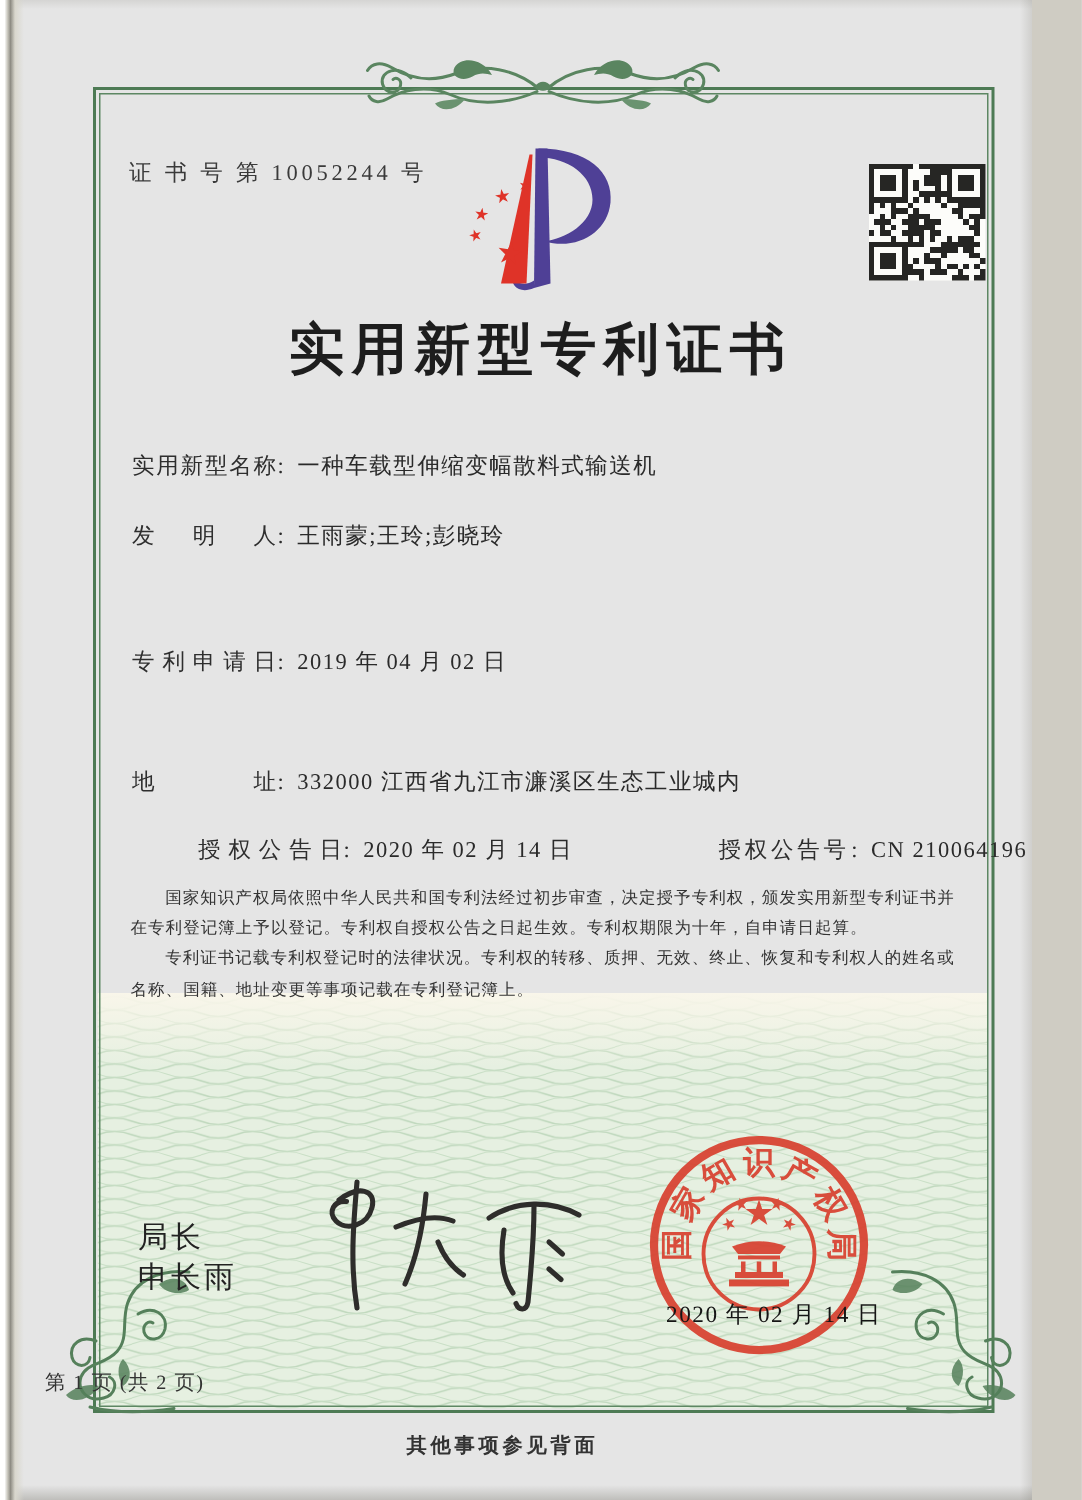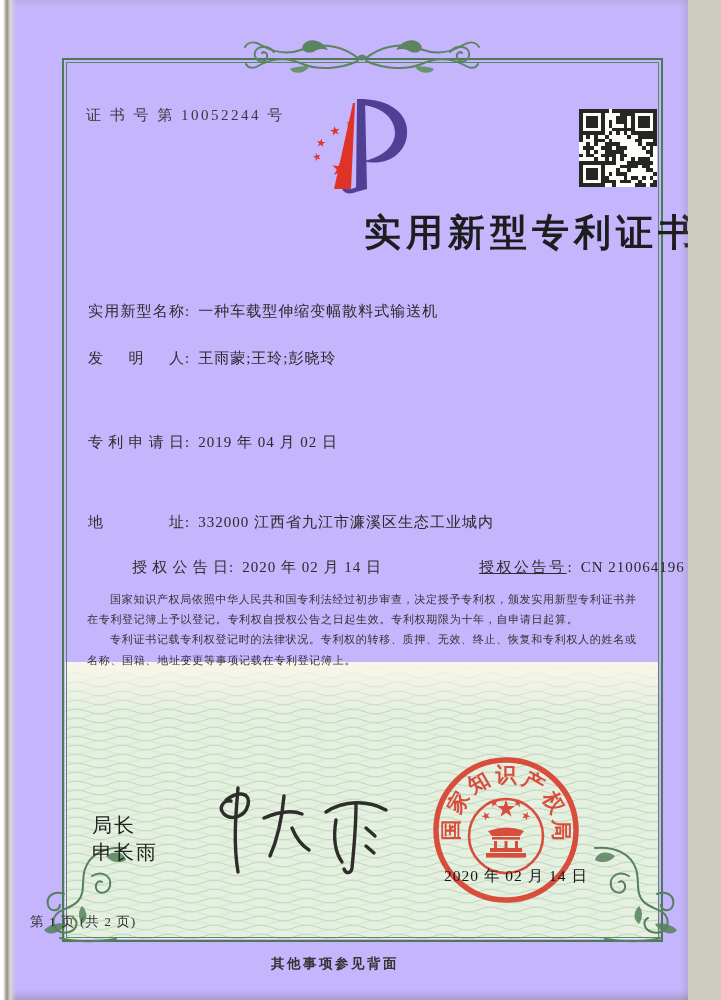--- a/index.html
+++ b/index.html
@@ -1,40 +1,40 @@
 <!DOCTYPE html>
 <html><head>
 <meta charset="utf-8">
 <style>
   html,body{margin:0;padding:0;background:#cfccc3;}
-  .page{position:relative;width:688px;height:1000px;background:#c4b5fd;overflow:hidden;
+  .page{position:relative;width:688px;height:1000px;background:#e5e5e5;overflow:hidden;
         font-family:"Liberation Serif","DejaVu Serif",serif;color:#2b2b2b;}
   
   .edge-left{position:absolute;left:0;top:0;width:16px;height:100%;
     background:linear-gradient(90deg,#ffffff 0,#ffffff 3px,#c9c7be 5px,#8f8d84 7px,#d9d7cd 10px,rgba(249,246,234,0) 16px);}
   .edge-bottom{position:absolute;left:0;bottom:0;width:100%;height:10px;
     background:linear-gradient(0deg,rgba(110,108,98,.32),rgba(110,108,98,0));}
   .edge-right{position:absolute;right:0;top:0;width:8px;height:100%;
     background:linear-gradient(270deg,rgba(130,128,118,.22),rgba(130,128,118,0));}
   .edge-top{position:absolute;left:0;top:0;width:100%;height:6px;
     background:linear-gradient(180deg,rgba(130,128,118,.16),rgba(130,128,118,0));}
   
   .frame{position:absolute;left:62px;top:58px;width:597px;height:880px;border:2px solid #4d7a54;}
   .frame-inner{position:absolute;inset:2px;border:1px solid #5d8763;}
   .guilloche{position:absolute;left:65px;top:662px;width:593px;height:277px;}
   .ornament{position:absolute;pointer-events:none;}
   
   .cert-no{position:absolute;left:86px;top:106px;font-size:15px;letter-spacing:2.5px;color:#3a3a3a;}
-  .title{position:absolute;left:62px;top:208px;width:597px;text-align:right;
-         font-size:37px;font-weight:bold;letter-spacing:5px;color:#1d1d1d;padding-left:41px;}
+  .title{position:absolute;left:62px;top:208px;width:597px;text-align:center;
+         font-size:37px;font-weight:bold;letter-spacing:5px;color:#1d1d1d;}
   .f-row{position:absolute;left:88px;font-size:15px;line-height:22px;white-space:nowrap;}
   .f-label{display:inline-block;width:96px;text-align:justify;text-align-last:justify;color:#2e2e2e;}
   .f-colon{display:inline-block;margin:0 2px 0 1px;}
   .f-value{margin-left:7px;letter-spacing:1px;color:#2a2a2a;}
-  .f-label2{letter-spacing:2.5px;color:#2e2e2e;text-decoration:underline;}
+  .f-label2{letter-spacing:2.5px;color:#2e2e2e;}
   .grant2{position:absolute;left:347px;top:0;}
   .paras{position:absolute;left:87px;top:589px;width:560px;}
   .paras p{margin:0;font-size:11px;line-height:20.2px;text-indent:2.1em;letter-spacing:0.7px;color:#333;}
   .signer{position:absolute;left:92px;top:812px;font-size:20px;letter-spacing:2px;line-height:27px;color:#222;}
   .sig-svg{position:absolute;left:198px;top:784px;}
   .seal{position:absolute;left:428px;top:752px;}
   .seal-date{position:absolute;left:444px;top:866px;font-size:15.5px;letter-spacing:1px;color:#151515;}
   .page-ind{position:absolute;left:30px;top:913px;width:616px;font-size:13.5px;letter-spacing:1px;color:#333;}
   .back-note{position:absolute;left:27px;top:955px;width:616px;text-align:center;font-size:13.5px;letter-spacing:2.5px;color:#333;font-weight:bold;}
   .logo-svg{position:absolute;left:297px;top:97px;}

